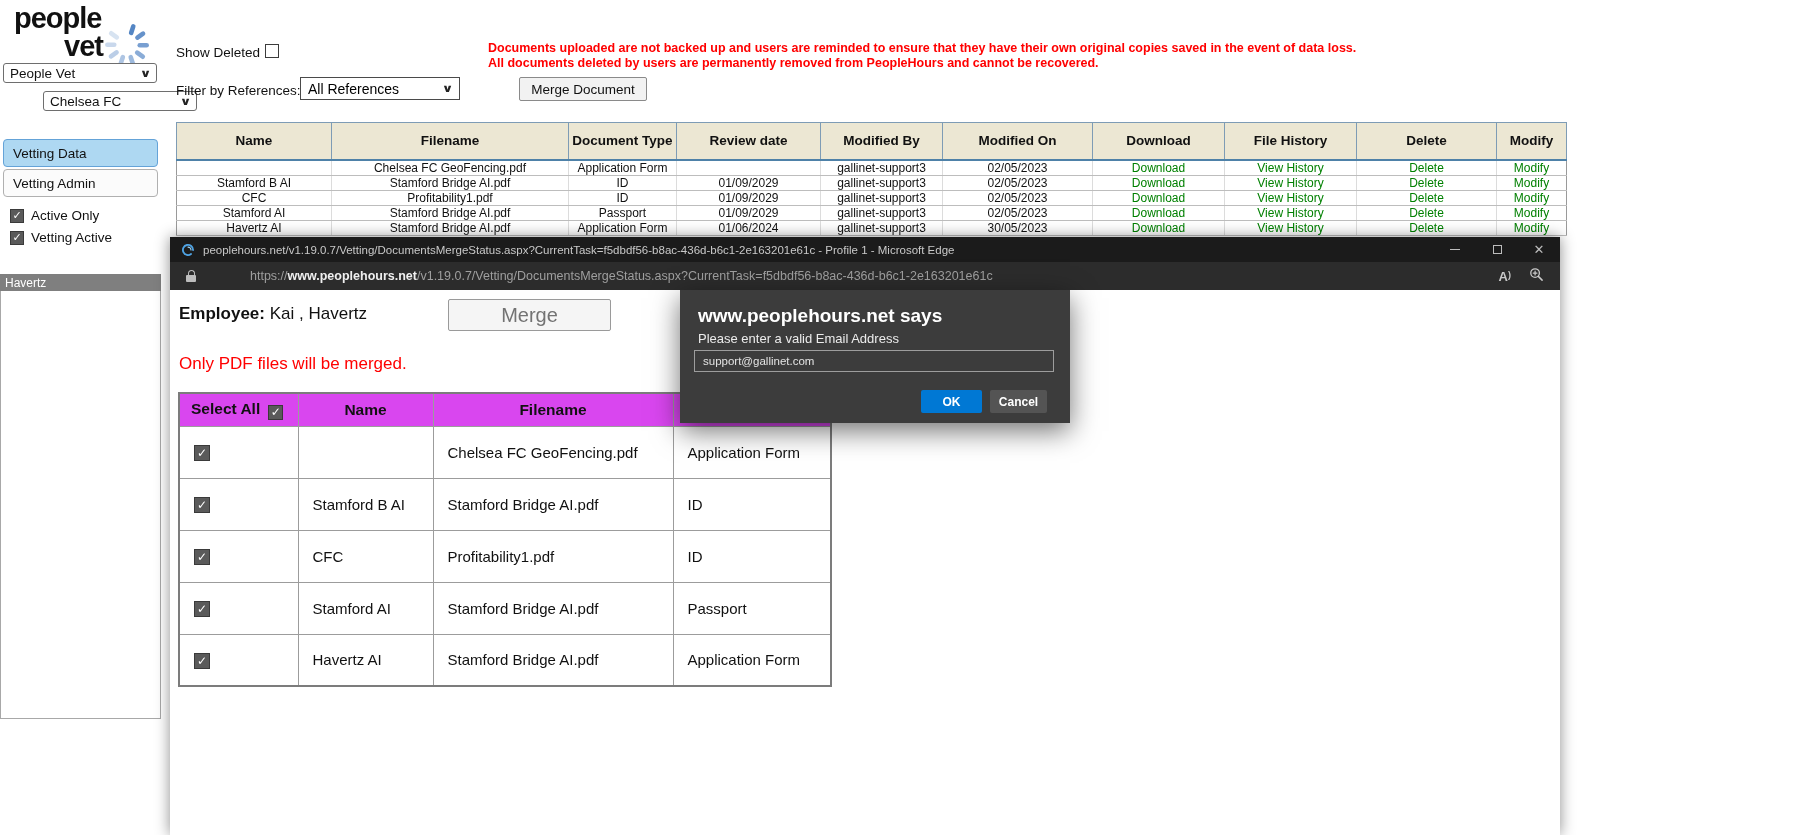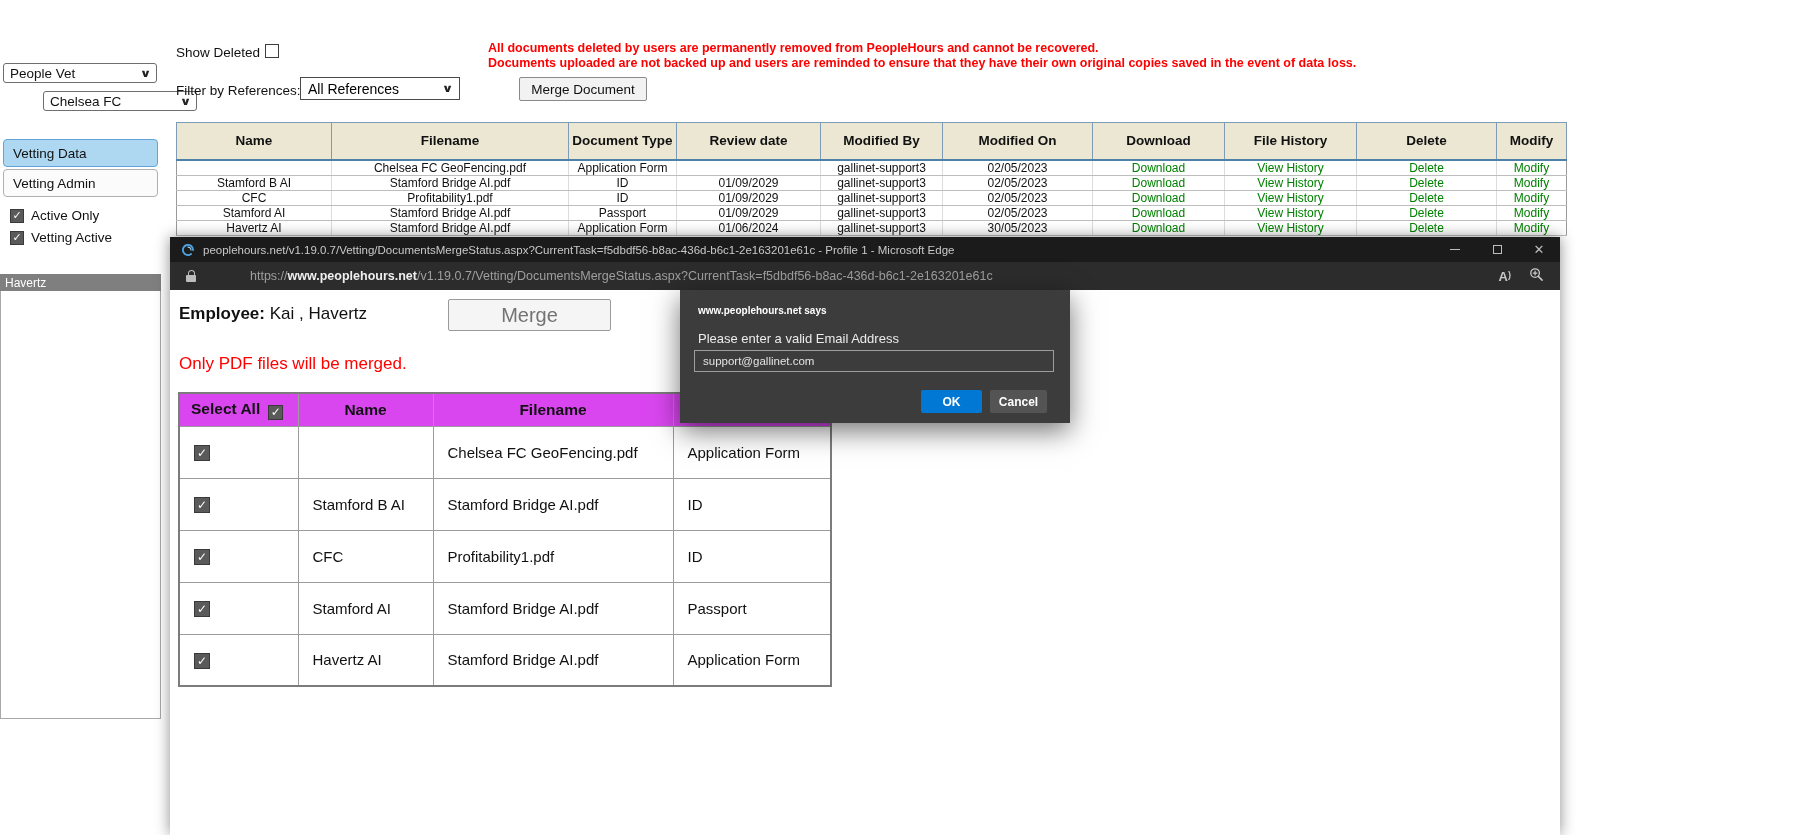--- a/index.html
+++ b/index.html
@@ -85,36 +85,53 @@
   #merge-table { position:absolute; left:8px; top:102px; border-collapse:collapse; table-layout:fixed; border:2px solid #7c7c7c; }
   #merge-table th { background:#d946ef; font-size:15.5px; font-weight:700; color:#111; height:33px; border:1px solid #9c9c9c; }
   #merge-table th.sa { text-align:left; padding-left:11px; }
   #merge-table td { font-size:15px; color:#111; height:52px; border:1px solid #9c9c9c; padding-left:14px; text-align:left;
     background:#fff; white-space:nowrap; overflow:hidden; }
   #merge-table .cb { width:16px; height:16px; font-size:12px; }
   #merge-table th .cb { width:15px; height:15px; margin-left:8px; vertical-align:-2px; display:inline-flex; }
 
   
   #dialog { left:680px; top:290px; width:390px; height:133px; background:#3c3c3c; box-shadow:0 8px 26px rgba(0,0,0,.55); z-index:30; }
-  #dialog .dttl { position:absolute; left:18px; top:15px; font-size:10px; font-weight:700; color:#fff; }
+  #dialog .dttl { position:absolute; left:18px; top:15px; font-size:19px; font-weight:700; color:#fff; }
   #dialog .dmsg { position:absolute; left:18px; top:41px; font-size:13px; color:#ececec; }
   #dlg-input { position:absolute; left:14px; top:60px; width:360px; height:22px; background:#3c3c3c; border:1px solid #9d9d9d;
     color:#e3e3e3; font-size:11.5px; padding-left:8px; font-family:"Liberation Sans","DejaVu Sans",sans-serif; }
   #dlg-ok { position:absolute; left:241px; top:100px; width:61px; height:23px; background:#0078d4; color:#fff; font-size:12px;
     font-weight:700; border:none; border-radius:2px; display:flex; align-items:center; justify-content:center; cursor:default; }
   #dlg-cancel { position:absolute; left:310px; top:100px; width:57px; height:23px; background:#545454; color:#fff; font-size:12px;
     font-weight:700; border:none; border-radius:2px; display:flex; align-items:center; justify-content:center; cursor:default; }
 
   .z10 { z-index:10; } .z30 { z-index:30; }
 </style>
 </head>
 <body>
 
 <div id="app">
 
+  <div id="logo" class="abs">
+    <div class="lp">people</div>
+    <div class="lv">vet</div>
+    <svg width="46" height="46" viewBox="0 0 44 44">
+      <g fill="#4b7fc1">
+        <rect x="20" y="1" width="4.4" height="11" rx="2.2" opacity="0.95" transform="rotate(18 22 22)"></rect>
+        <rect x="20" y="1" width="4.4" height="11" rx="2.2" opacity="0.85" transform="rotate(54 22 22)"></rect>
+        <rect x="20" y="1" width="4.4" height="11" rx="2.2" opacity="0.75" transform="rotate(90 22 22)"></rect>
+        <rect x="20" y="1" width="4.4" height="11" rx="2.2" opacity="0.65" transform="rotate(126 22 22)"></rect>
+        <rect x="20" y="1" width="4.4" height="11" rx="2.2" opacity="0.55" transform="rotate(162 22 22)"></rect>
+        <rect x="20" y="1" width="4.4" height="11" rx="2.2" opacity="0.45" transform="rotate(198 22 22)"></rect>
+        <rect x="20" y="1" width="4.4" height="11" rx="2.2" opacity="0.38" transform="rotate(234 22 22)"></rect>
+        <rect x="20" y="1" width="4.4" height="11" rx="2.2" opacity="0.30" transform="rotate(270 22 22)"></rect>
+        <rect x="20" y="1" width="4.4" height="11" rx="2.2" opacity="0.22" transform="rotate(306 22 22)"></rect>
+      </g>
+    </svg>
+  </div>
 
   <div id="org-select" class="abs selbox">
     <span>People Vet</span>
     <span class="chev">∨</span>
   </div>
   <div id="team-select" class="abs selbox">
     <span>Chelsea FC</span>
     <span class="chev">∨</span>
   </div>
 
@@ -134,22 +151,22 @@
     </div>
 
   <div id="emp-header" class="abs">Havertz</div>
   <div id="side-panel" class="abs"></div>
 
 
   <div id="show-deleted-lbl" class="abs">Show Deleted</div>
   <div id="show-deleted-cb" class="abs cb"></div>
 
   <div id="warning" class="abs">
+    <div>Documents uploaded are not backed up and users are reminded to ensure that they have their own original copies saved in the event of data loss.</div>
     <div>All documents deleted by users are permanently removed from PeopleHours and cannot be recovered.</div>
-    <div>Documents uploaded are not backed up and users are reminded to ensure that they have their own original copies saved in the event of data loss.</div>
   </div>
 
   <div id="filter-lbl" class="abs">Filter by References:</div>
   <div id="filter-select" class="abs">
     <span>All References</span>
     <span class="chev">∨</span>
   </div>
   <div id="merge-doc-btn" class="abs">Merge Document</div>
 
   <table id="doc-table" class="abs">

